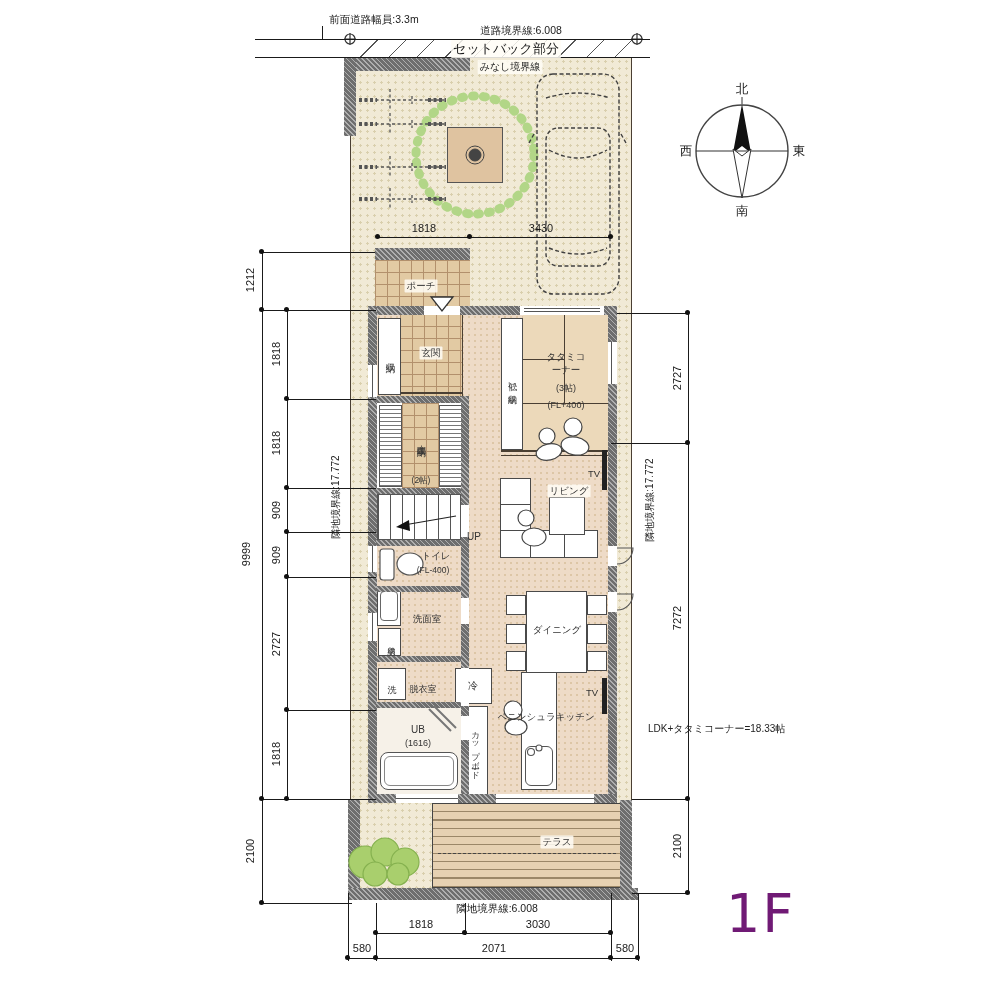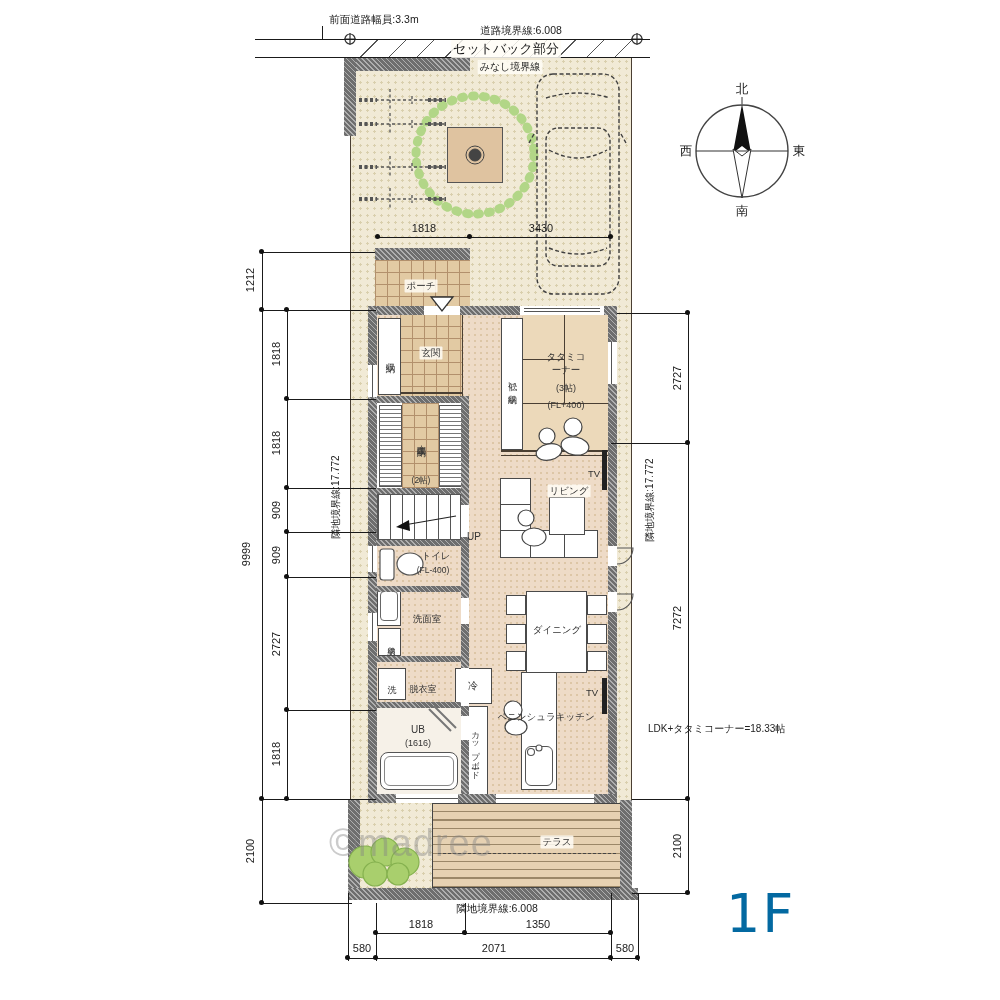--- a/index.html
+++ b/index.html
@@ -31,21 +31,21 @@
   .furn{position:absolute;background:#fff;border:1.2px solid #4a4a4a;box-sizing:border-box;z-index:2}
   .rack{position:absolute;background:#fff;border:1px solid #555;box-sizing:border-box;z-index:2;
         background-image:repeating-linear-gradient(180deg,transparent 0 3px,#777 3px 4px)}
   .stairs{position:absolute;background:#fff;border:1px solid #555;box-sizing:border-box;z-index:1;
         background-image:repeating-linear-gradient(90deg,#555 0 1px,transparent 1px 12px)}
   .deck{position:absolute;background:#e6d1b2;border:1.5px solid #444;box-sizing:border-box;z-index:1;
         background-image:repeating-linear-gradient(180deg,transparent 0 7px,#9b8768 7px 8.3px)}
   .hatchband{position:absolute;z-index:1;
         background-image:repeating-linear-gradient(135deg,transparent 0 19px,#555 19px 20px)}
   svg.overlay{position:absolute;left:0;top:0;z-index:5;pointer-events:none}
-  .big-floor{position:absolute;font-size:54px;font-weight:500;letter-spacing:2px;color:#0369a1;z-index:7;
+  .big-floor{position:absolute;font-size:54px;font-weight:500;letter-spacing:2px;color:#701a75;z-index:7;
         font-family:"DejaVu Sans",sans-serif}
   .watermark{position:absolute;font-size:38px;color:rgba(130,130,130,.42);z-index:8;letter-spacing:1px}
 </style>
 </head>
 <body>
 
 <div class="stage">
 
   <div class="site" style="left:350px;top:58px;width:282px;height:835px"></div>
   <div class="thin" style="left:350px;top:58px;width:1px;height:835px"></div>
@@ -321,21 +321,20 @@
   <div class="vl" style="left:611px;top:893px;height:68px"></div>
   <div class="vl" style="left:638px;top:893px;height:68px"></div>
   <div class="dot" style="left:376px;top:933px"></div>
   <div class="dot" style="left:465px;top:933px"></div>
   <div class="dot" style="left:611px;top:933px"></div>
   <div class="dot" style="left:348px;top:958px"></div>
   <div class="dot" style="left:376px;top:958px"></div>
   <div class="dot" style="left:611px;top:958px"></div>
   <div class="dot" style="left:638px;top:958px"></div>
   <div class="dim" style="left:421px;top:924px">1818</div>
-  <div class="dim" style="left:538px;top:924px">1350</div>
+  <div class="dim" style="left:538px;top:924px">3030</div>
   <div class="dim" style="left:362px;top:948px">580</div>
   <div class="dim" style="left:494px;top:948px">2071</div>
   <div class="dim" style="left:625px;top:948px">580</div>
 
   <div class="big-floor" style="left:726px;top:882px">1F</div>
-  <div class="watermark" style="left:329px;top:822px">©madree</div>
 
 </div>
 
 </body></html>

